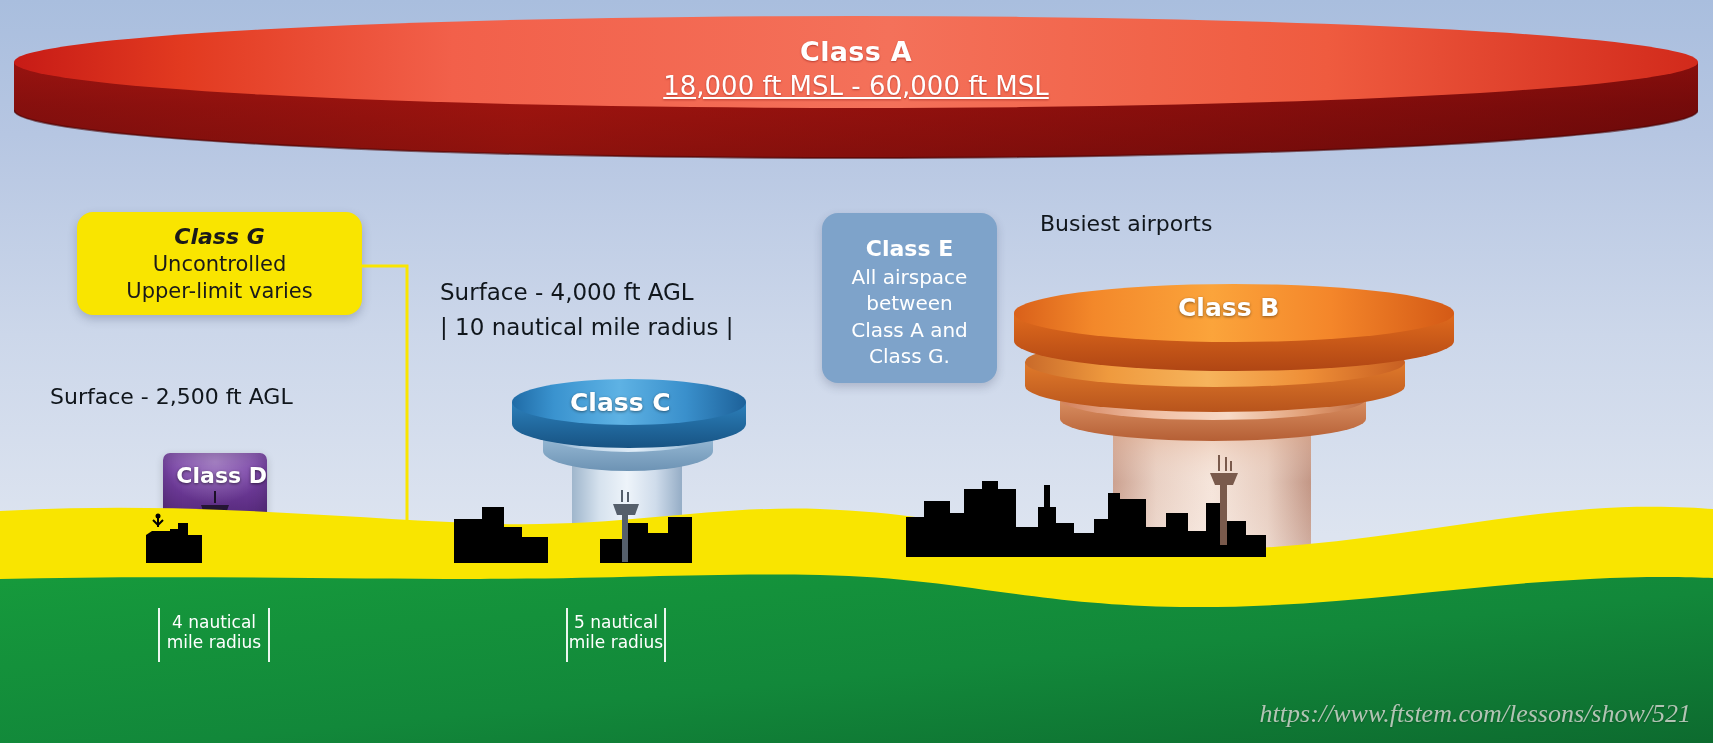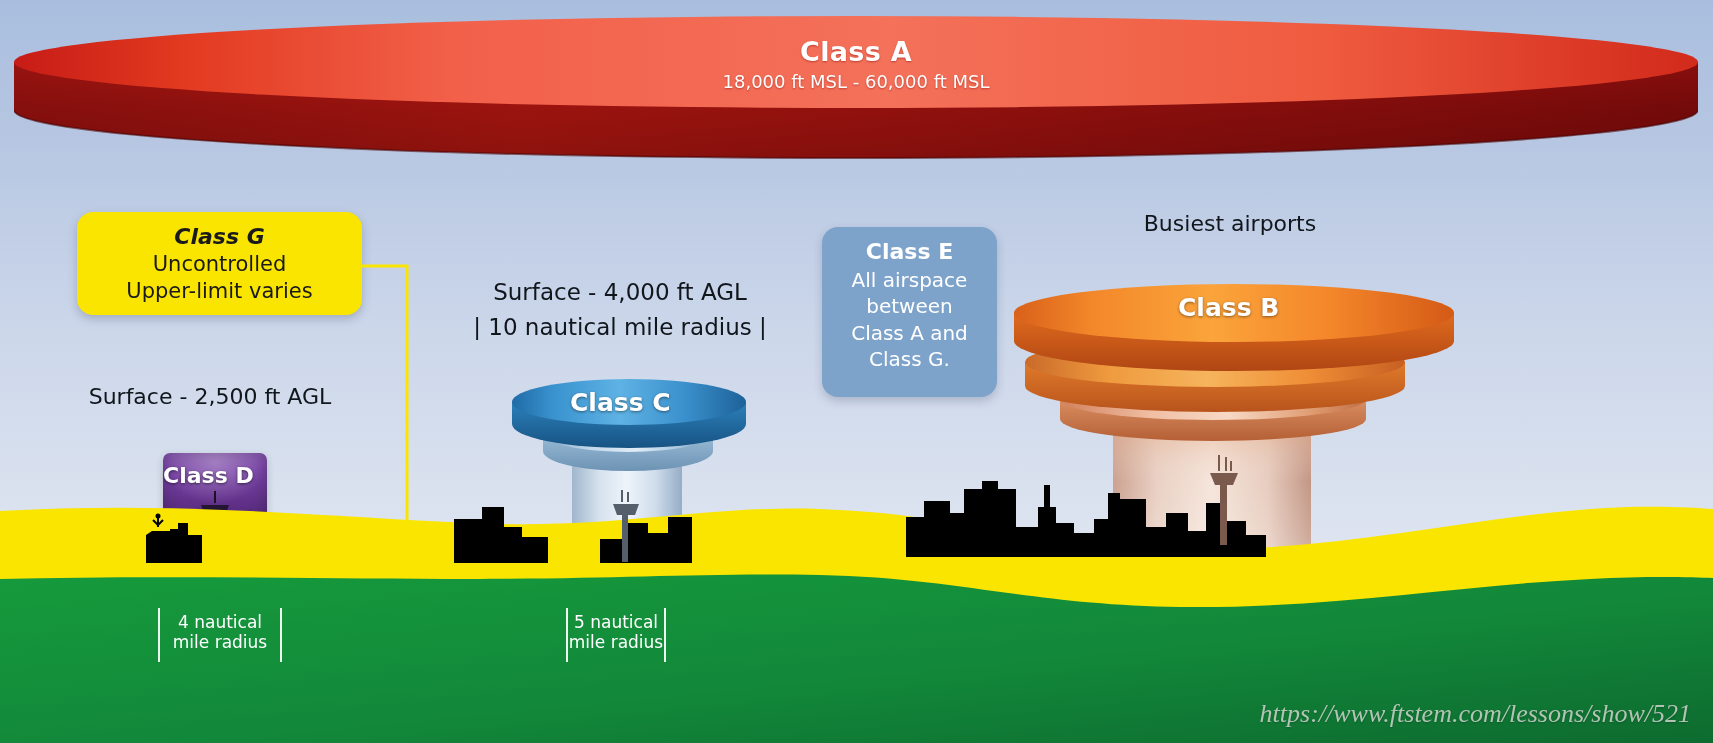--- a/index.html
+++ b/index.html
@@ -15,38 +15,38 @@
   .ground-layer svg{ display:block; width:100%; height:100%; }
 
   
   .classA{ position:absolute; left:14px; top:14px; width:1684px; height:160px; }
   .classA svg{ display:block; width:100%; height:100%; }
   .classA-text{
     position:absolute; left:0; right:0; top:22px; text-align:center;
     color:#fff; text-shadow:0 1px 2px rgba(120,0,0,.45); pointer-events:none;
   }
   .classA-title{ font-size:27px; font-weight:bold; letter-spacing:.3px; }
-  .classA-sub{ font-size:18px; margin-top:4px; }
+  .classA-sub{ font-size:26px; margin-top:4px;text-decoration:underline; }
 
   
   .skyline{ position:absolute; bottom:0; }
   .skyline svg{ display:block; }
 
   
   .classD{
     position:absolute; left:163px; top:453px; width:104px; height:110px;
     border-radius:7px 7px 3px 3px;
     background:
       radial-gradient(ellipse 70% 55% at 50% 8%, rgba(255,255,255,.30), rgba(255,255,255,0) 70%),
       linear-gradient(to bottom,#8a57b4 0%,#7a44a8 16%,#5e2f85 48%,#4b2470 72%,#3f1f63 100%),
       linear-gradient(to right,#6c3a9b,#8a5cb8 45%,#5a2d82);
     box-shadow:inset 0 0 18px rgba(0,0,0,.25), 0 3px 8px rgba(0,0,0,.18);
   }
   .classD-label{
-    position:absolute; left:0; right:0; top:10px; text-align:left;
+    position:absolute; left:0; right:0; top:10px; text-align:right;
     color:#fff; font-size:22px; font-weight:bold; text-shadow:0 1px 3px rgba(0,0,0,.55);
   }
   .classD-tower{ position:absolute; left:50%; transform:translateX(-50%); bottom:0; }
 
   
   .tier{ position:absolute; }
   .tier svg{ display:block; }
   .core{ position:absolute; }
   .core svg{ display:block; }
 
@@ -54,30 +54,30 @@
   .box-g{
     position:absolute; left:77px; top:212px; width:285px; height:103px;
     background:#f9e500; border-radius:16px;
     box-shadow:0 4px 10px rgba(40,50,80,.25);
     text-align:center; padding-top:11px; color:#1a1a1a;
   }
   .box-g .t{ font-size:22px; font-weight:bold; line-height:1.25;font-style:italic; }
   .box-g .l{ font-size:21px; line-height:1.3; }
 
   .box-e{
-    position:absolute; left:822px; top:227px; width:175px; height:170px;
+    position:absolute; left:822px; top:213px; width:175px; height:170px;
     background:#7ea3ca; border-radius:16px;
     box-shadow:0 4px 10px rgba(40,50,80,.22);
-    text-align:center; padding-top:11px; color:#fff;
+    text-align:center; padding-top:22px; color:#fff;
   }
   .box-e .t{ font-size:22px; font-weight:bold; line-height:1.3; }
   .box-e .l{ font-size:20px; line-height:1.33; }
 
   
-  .lbl{ position:absolute; text-align:center; color:#10161c; line-height:1.28; }
+  .lbl{ position:absolute; text-align:left; color:#10161c; line-height:1.28; }
   .lbl div{ white-space:nowrap; }
   .lbl-d{ left:50px; top:383px; width:320px; font-size:22px; }
   .lbl-c{ left:440px; top:278px; width:360px; font-size:23px; }
   .lbl-b{ left:1040px; top:210px; width:380px; font-size:22px; }
 
   
   .cake-title{
     position:absolute; color:#fff; font-weight:bold; font-size:25px;
     text-shadow:0 1px 3px rgba(0,0,0,.45); pointer-events:none; white-space:nowrap;
   }
@@ -409,21 +409,21 @@
 
   <div style="position:absolute; left:609px; top:490px;">
     <svg width="34" height="72" viewBox="0 0 34 72">
       <rect x="12" y="0" width="2" height="12" fill="#555f6b"></rect>
       <rect x="18" y="2" width="2" height="10" fill="#555f6b"></rect>
       <path d="M4,14 L30,14 L26,25 L8,25 Z" fill="#555f6b"></path>
       <rect x="13" y="25" width="6" height="47" fill="#555f6b"></rect>
     </svg>
   </div>
 
-  <div class="radius" style="left:158px; top:612px; width:124px;text-align:center;">
+  <div class="radius" style="left:158px; top:612px; width:112px;text-align:center;">
     <span class="bar l"></span>
     <span class="bar r"></span>
     <div>4 nautical</div>
     <div>mile radius</div>
   </div>
 
   <div class="radius" style="left:566px; top:612px; width:100px;">
     <span class="bar l"></span>
     <span class="bar r"></span>
     <div>5 nautical</div>

